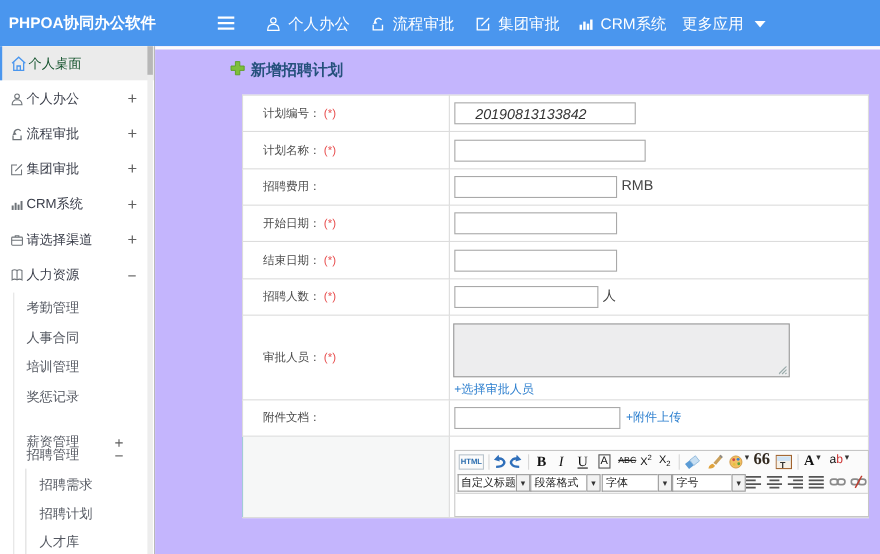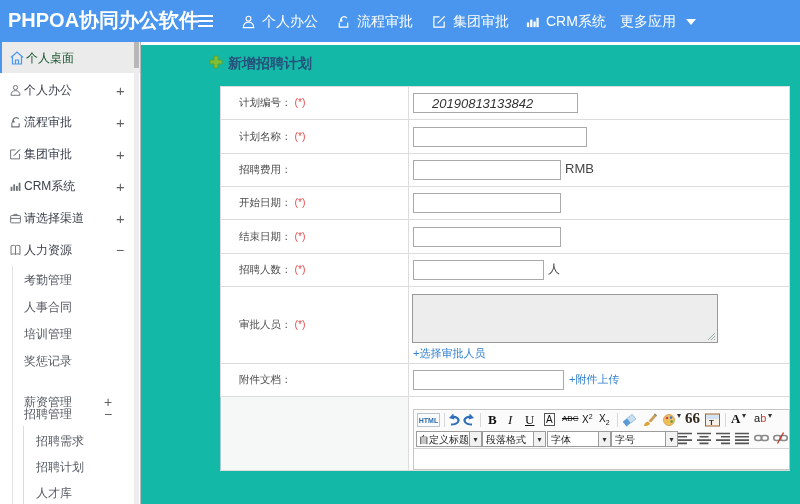--- a/index.html
+++ b/index.html
@@ -1,40 +1,40 @@
 <!DOCTYPE html>
 <html><head>
 <meta charset="utf-8">
 <style>
 * { margin:0; padding:0; box-sizing:border-box; }
 html,body { width:800px; height:504px; overflow:hidden; background:#fff;
   font-family:"Liberation Sans", sans-serif; }
 .abs { position:absolute; }
 
 #hdr { position:absolute; left:0; top:0; width:800px; height:42px; background:#4a96ee; color:#fff; }
-#logo { position:absolute; left:8px; top:0; line-height:41px; font-size:20px; font-weight:bold; color:#fff; }
+#logo { position:absolute; left:8px; top:0; line-height:41px; font-size:14px; font-weight:bold; color:#fff; }
 .nav-item { position:absolute; top:0; height:42px; line-height:42px; color:#fff; font-size:14px; }
 .nav-item svg { vertical-align:-3px; margin-right:6px; }
 
 #side { position:absolute; left:0; top:42px; width:140px; height:462px; background:#fff; }
 #sidebrd { position:absolute; left:140px; top:42px; width:1px; height:462px; background:#b9b9b9; }
 #thumb { position:absolute; left:134px; top:42px; width:5px; height:26px; background:#b7b7b7; }
 #track { position:absolute; left:134px; top:42px; width:5px; height:462px; background:#ededed; }
 #rstrip { position:absolute; left:790px; top:86px; width:10px; height:418px; background:#fdfdfd; }
 #topline { position:absolute; left:790px; top:85px; width:10px; height:1px; background:#d9d9d9; }
 .m-item { position:absolute; left:0; width:140px; height:31px; font-size:12px; color:#393d49; }
 .m-item .txt { position:absolute; left:24px; top:50%; transform:translateY(-50%); }
 .m-item .ico { position:absolute; left:9px; top:50%; transform:translateY(-50%); width:13px; height:13px; }
 .m-item .pm { position:absolute; left:116px; top:50%; transform:translateY(-50%); font-size:15px; color:#606060; font-weight:300;}
 .sub1 { position:absolute; left:0; width:140px; height:27px; font-size:12px; color:#545861; }
 .sub1 .txt { position:absolute; left:24px; top:50%; transform:translateY(-50%); }
 .sub1 .pm { position:absolute; left:104px; top:50%; transform:translateY(-50%); font-size:14px; color:#606060; font-weight:300;}
 .sub2 .txt { left:36px; }
 
-#content { position:absolute; left:141px; top:42px; width:659px; height:462px; background:#14b8a6; }
+#content { position:absolute; left:141px; top:42px; width:659px; height:462px; background:#c4b5fd; }
 #ttl { position:absolute; left:87px; top:13px; font-size:14px; font-weight:bold; color:#25517c; }
 #plus { position:absolute; left:68px; top:13px; width:14px; height:14px; }
 
 #ftab { position:absolute; left:79px; top:44px; width:570px; background:#fff;
  border-collapse:collapse; table-layout:fixed; border:1px solid #c6c6c6; }
 #ftab td { border:1px solid #dcdcdc; font-size:10.5px; color:#4c4c4c; padding:0 0 0 3px; background:#fff; vertical-align:middle;}
 #ftab td.lb { width:188px; padding-left:18px; }
 .star { color:#e85050; }
 .lnk { color:#2f80cf; font-size:11px; }
 input { border:1px solid #a9a9a9; height:20px; font-family:"Liberation Sans",sans-serif; font-size:13px; color:#333; padding:0 18px; vertical-align:middle;font-style:italic;}

